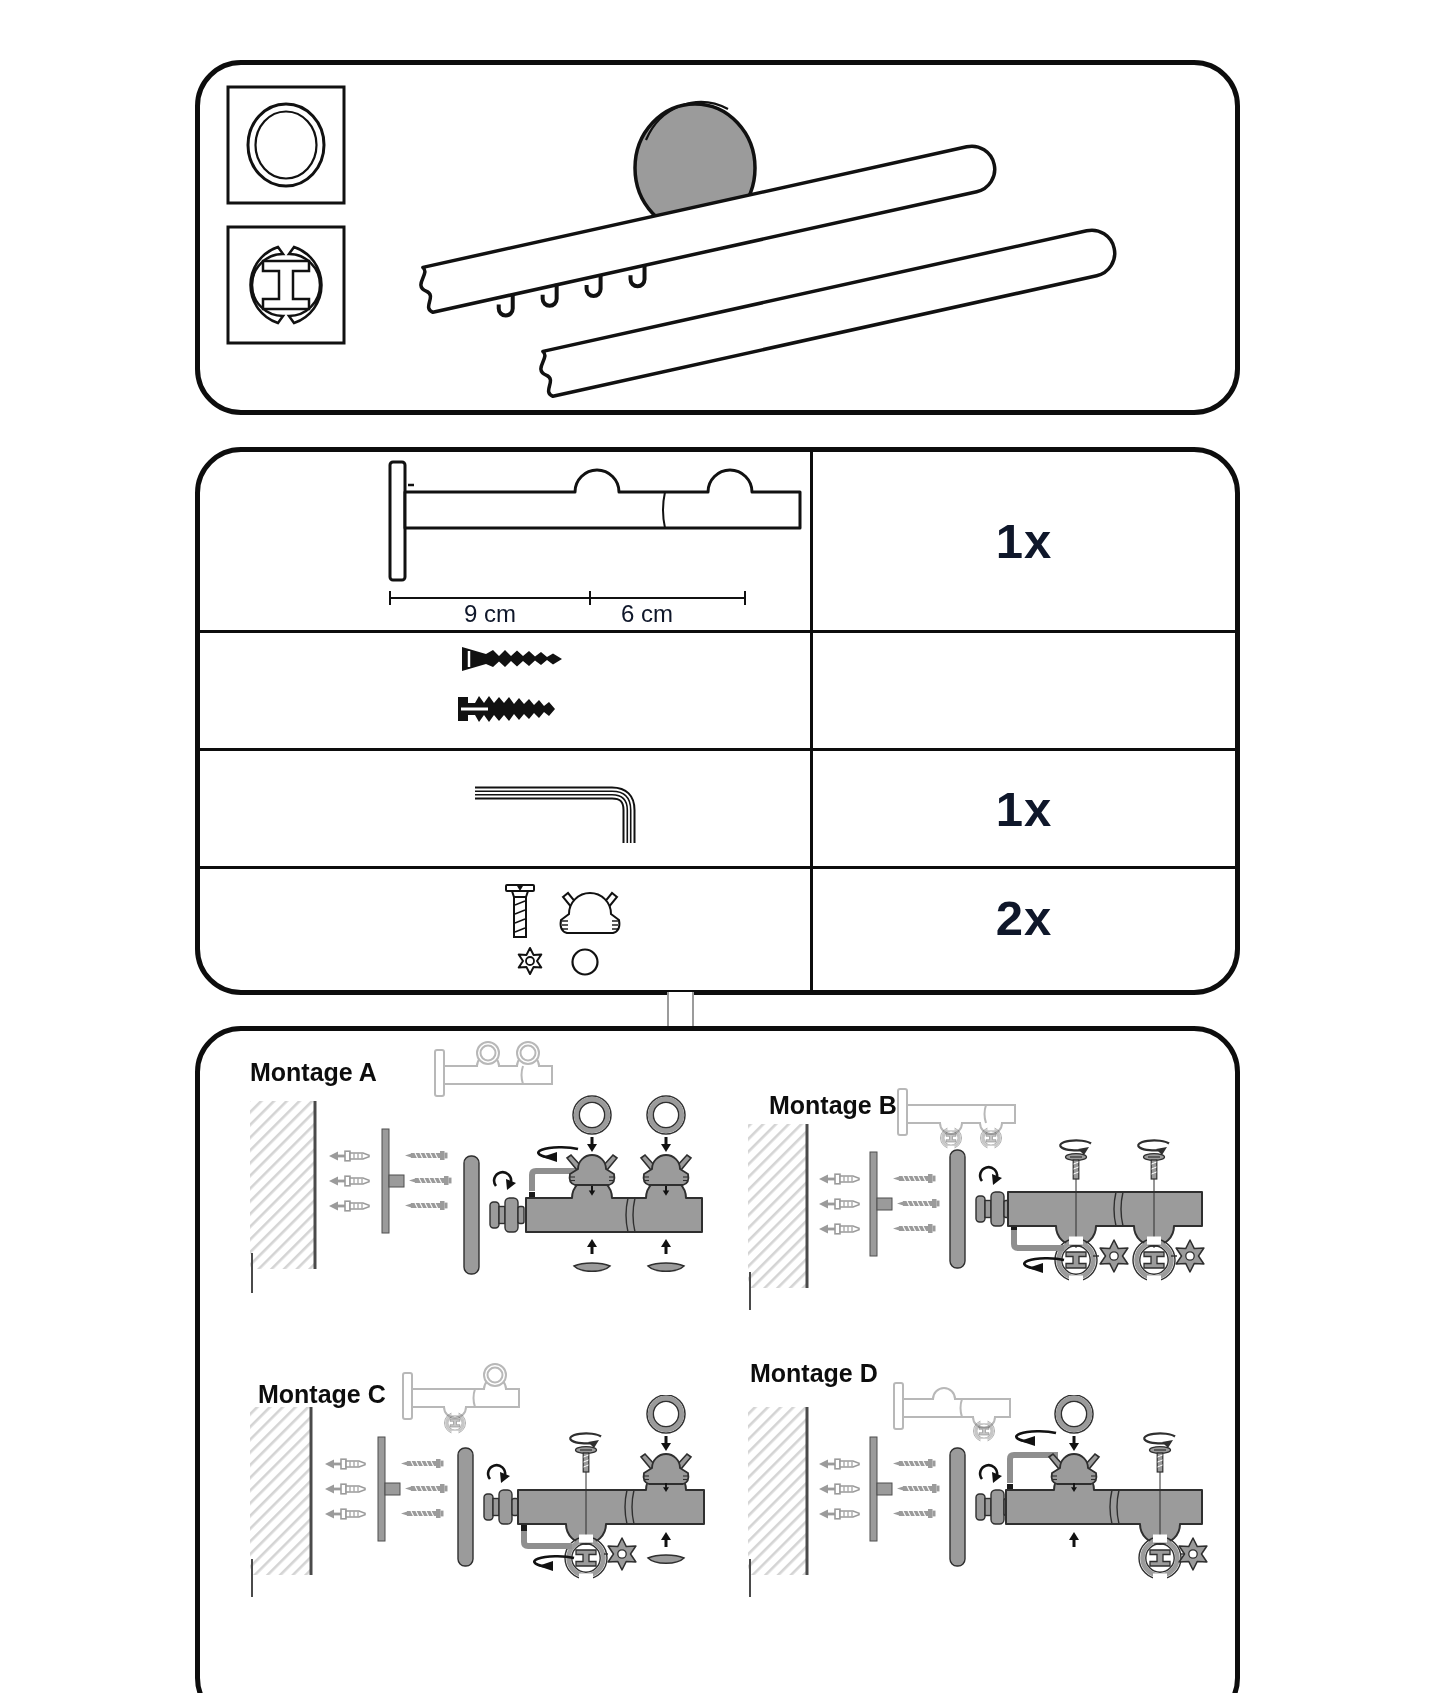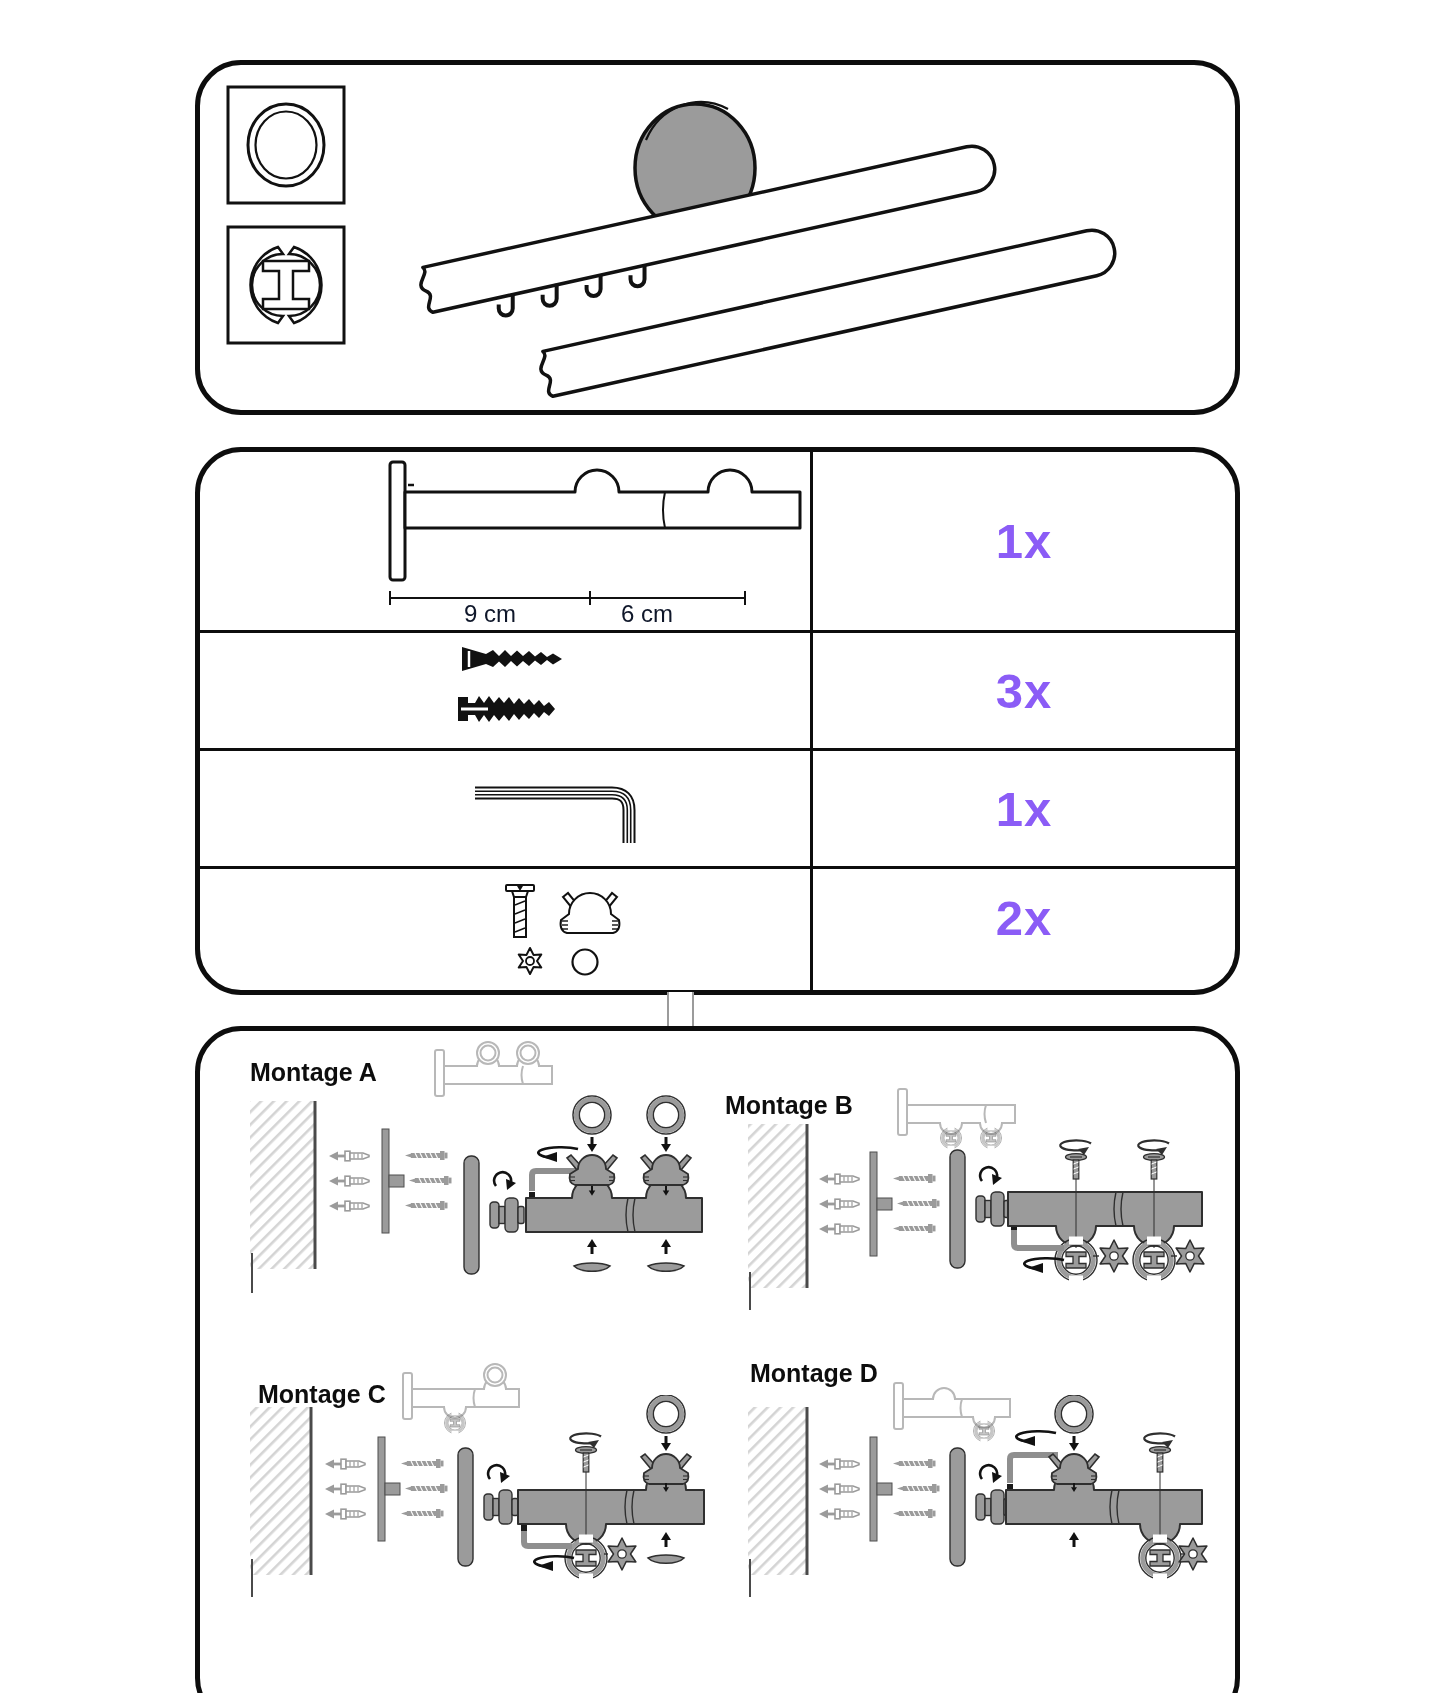--- a/index.html
+++ b/index.html
@@ -4,21 +4,21 @@
 <style>
   html,body{margin:0;padding:0;background:#fff;}
   #page{position:relative;width:1445px;height:1693px;background:#fff;overflow:hidden;
         font-family:"Liberation Sans",sans-serif;}
   .panel{position:absolute;left:195px;width:1045px;background:#fff;
          border:5px solid #0d0d0d;border-radius:46px;box-sizing:border-box;}
   .trow{position:relative;width:100%;border-bottom:3px solid #0d0d0d;box-sizing:border-box;}
   .trow:last-child{border-bottom:none;}
   .qtycell{position:absolute;left:613px;right:0;top:0;bottom:0;display:flex;
            align-items:center;justify-content:center;}
-  .qty{font-weight:700;font-size:49px;color:#8b5cf6;letter-spacing:1px;}
+  .qty{font-weight:700;font-size:49px;color:#0f172a;letter-spacing:1px;}
   .dim{position:absolute;font-size:24px;color:#0f172a;width:90px;text-align:center;}
   .mlabel{position:absolute;font-weight:700;font-size:25px;color:#0d0d0d;}
   svg{display:block;}
   .abs{position:absolute;}
 </style>
 </head>
 <body>
 
 <svg width="0" height="0" style="position:absolute" aria-hidden="true">
   <defs>
@@ -201,23 +201,20 @@
           <line x1="269" y1="18" x2="269" y2="34" stroke="#fff" stroke-width="2.5"></line>
           <polygon fill="#111" points="286,21 293,17 299,23 305,17 311,23 317,17.5 323,23 329,18 335,23.5 341,19 347,24 353,20.5 362,26 353,31.5 347,27 341,32 335,27.5 329,33 323,28 317,33.5 311,28 305,34 299,28.5 293,34 286,31"></polygon>
         </g>
         <g>
           <rect x="258" y="64" width="10" height="24" fill="#111"></rect>
           <rect x="268" y="70" width="7" height="12" fill="#111"></rect>
           <polygon fill="#111" points="275,70 279,63 284,70 289,63 294,70 299,64 304,70 309,64 314,71 319,65 324,71 329,66 334,72 339,67 344,73 349,69 355,76 349,83 344,79 339,85 334,80 329,86 324,81 319,87 314,81 309,88 304,82 299,88 294,82 289,89 284,82 279,89 275,82"></polygon>
           <line x1="261" y1="76" x2="288" y2="76" stroke="#fff" stroke-width="3"></line>
         </g>
       </svg>
-      <div class="qtycell">
-          <span class="qty">3x</span>
-        </div>
     </div>
 
     <div class="trow" style="height:118px;">
       <svg width="610" height="115" viewBox="0 0 610 115">
         <g fill="none" stroke-linecap="butt">
           <path d="M275,42 L412,42 Q429,42 429,59 L429,92" stroke="#111" stroke-width="13"></path>
           <path d="M275,42 L412,42 Q429,42 429,59 L429,92" stroke="#fff" stroke-width="9"></path>
           <path d="M275,42 L412,42 Q429,42 429,59 L429,92" stroke="#111" stroke-width="5"></path>
           <path d="M275,42 L412,42 Q429,42 429,59 L429,92" stroke="#fff" stroke-width="1.8"></path>
         </g>
@@ -311,21 +308,21 @@
       <use href="#g-ring" x="424" y="22"></use>
         <use href="#g-arrdn" x="424" y="44"></use>
       <use href="#g-clip" x="424" y="76"></use>
         <use href="#g-arrdn" transform="translate(424,93) scale(0.65)"></use>
       <use href="#g-arrup" x="350" y="146"></use>
         <use href="#g-endcap" x="350" y="172"></use>
       <use href="#g-arrup" x="424" y="146"></use>
         <use href="#g-endcap" x="424" y="172"></use>
     </svg>
 
-    <div class="mlabel" style="left:525px;top:60px;">Montage B</div>
+    <div class="mlabel" style="left:569px;top:60px;">Montage B</div>
     <svg class="abs" style="left:688px;top:50px" width="150" height="78" viewBox="0 0 150 78">
       <g fill="#fff" stroke="#b8b8b8" stroke-width="2">
         <rect x="10" y="8" width="9" height="46" rx="2"></rect>
         <path d="M19,24 L127,24 L127,42 L114,42 A11,11 0 0 1 92,42 L74,42 A11,11 0 0 1 52,42 L19,42 Z"></path>
         <path d="M98,24 Q95,33 98,42" fill="none"></path>
       </g>
       <use href="#g-rail" transform="translate(63,57) scale(0.5)" opacity="0.55"></use>
       <use href="#g-rail" transform="translate(103,57) scale(0.5)" opacity="0.55"></use>
     </svg>
     <svg class="abs" style="left:540px;top:89px" width="470" height="212" viewBox="0 0 470 212">

